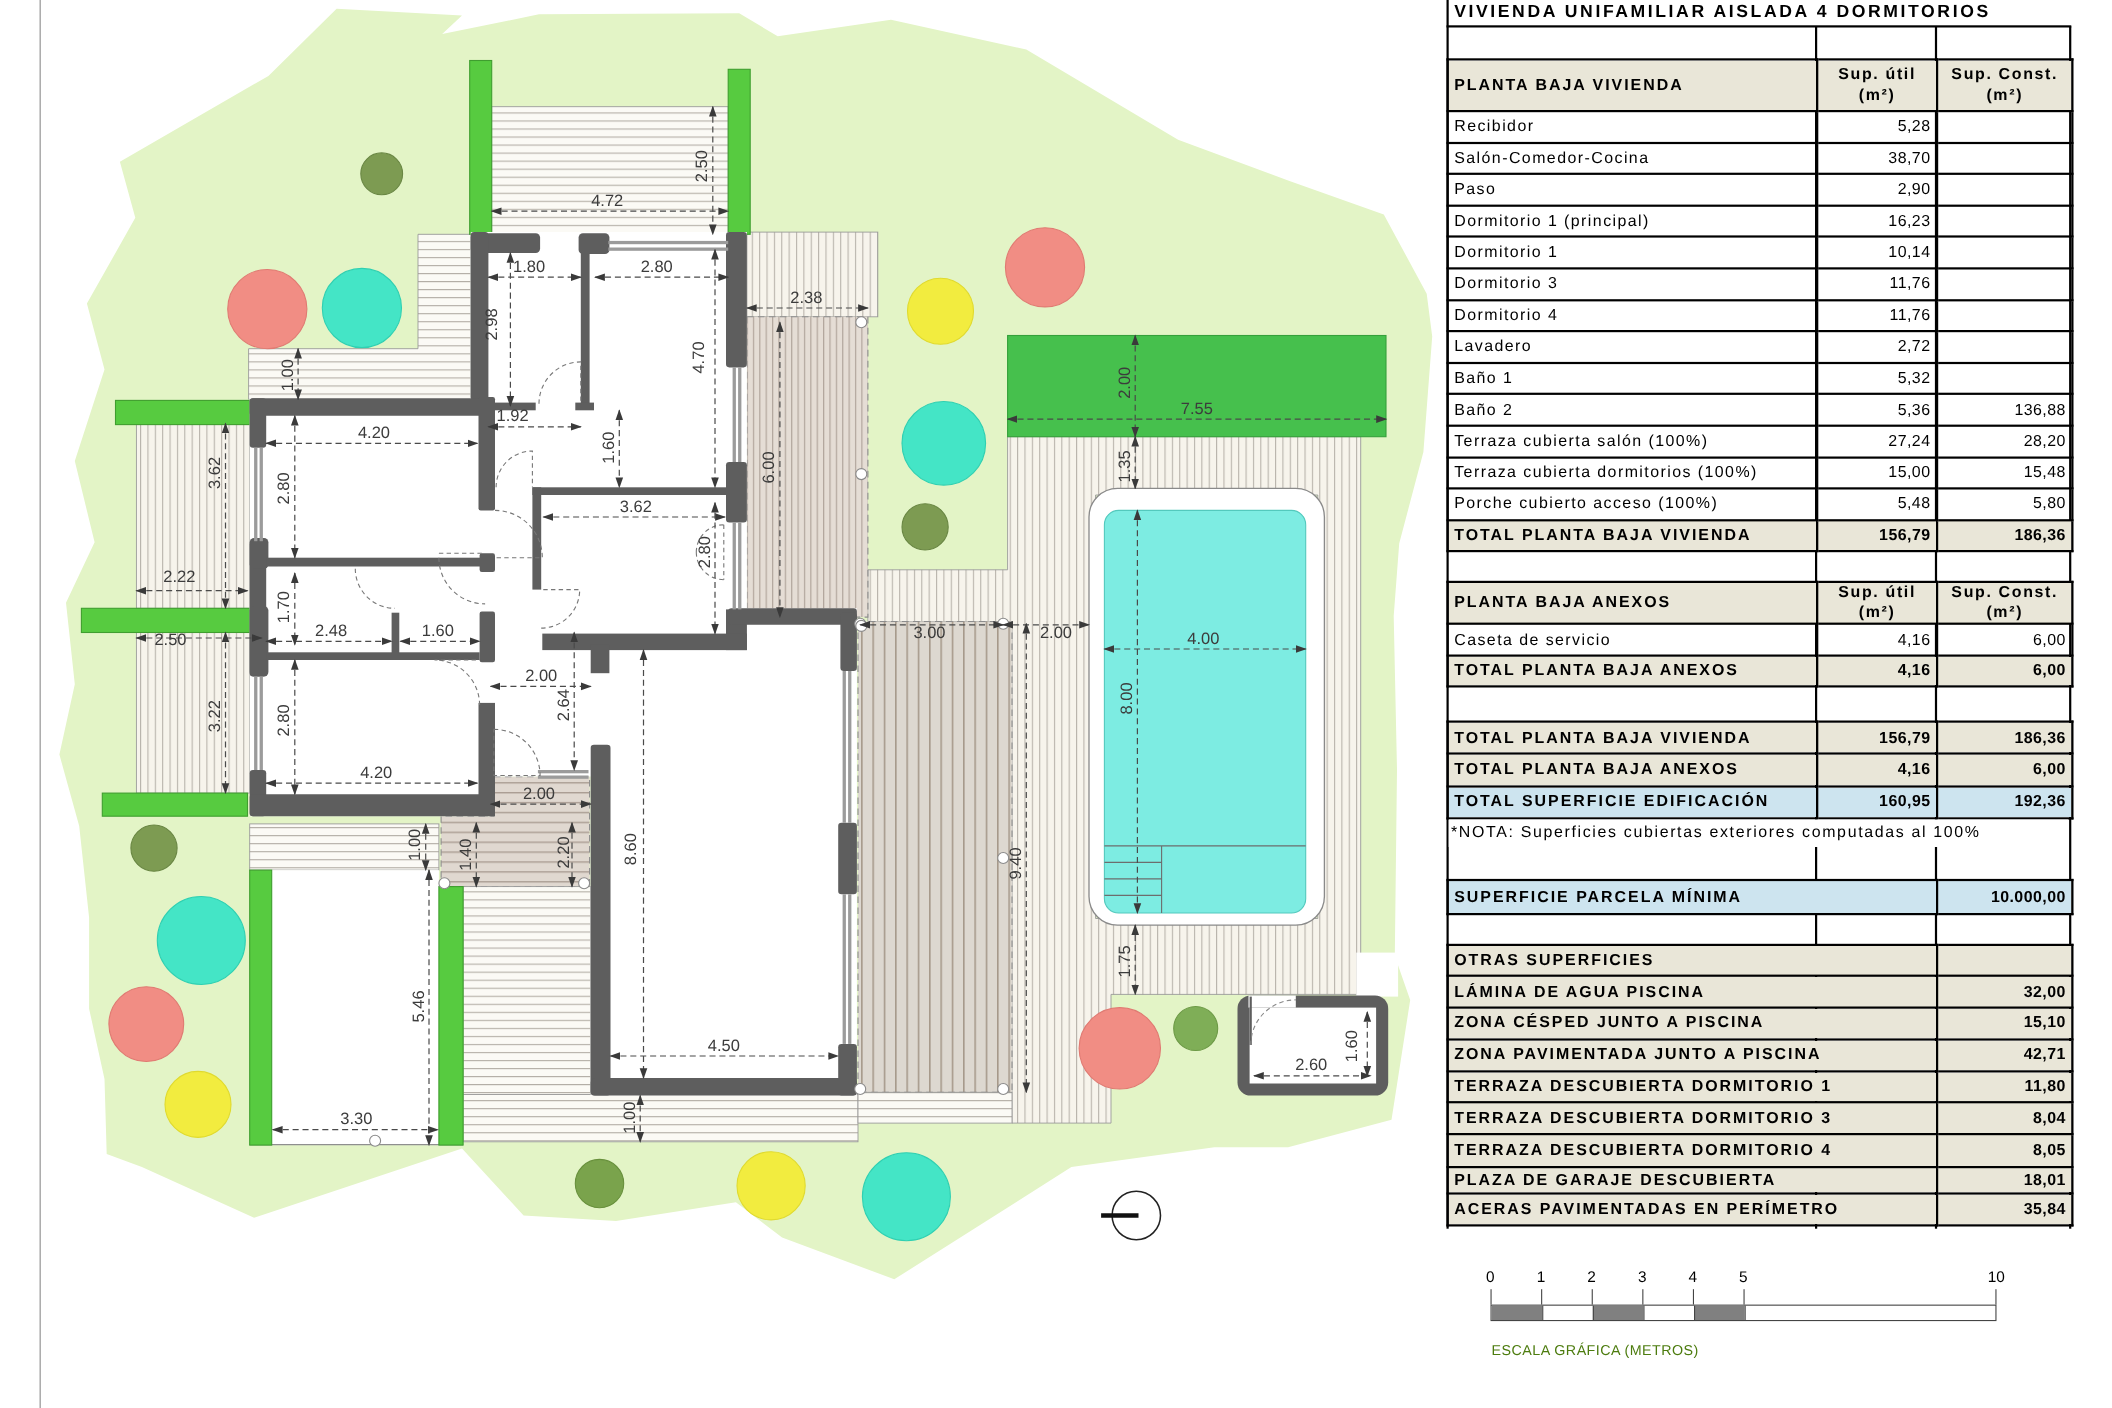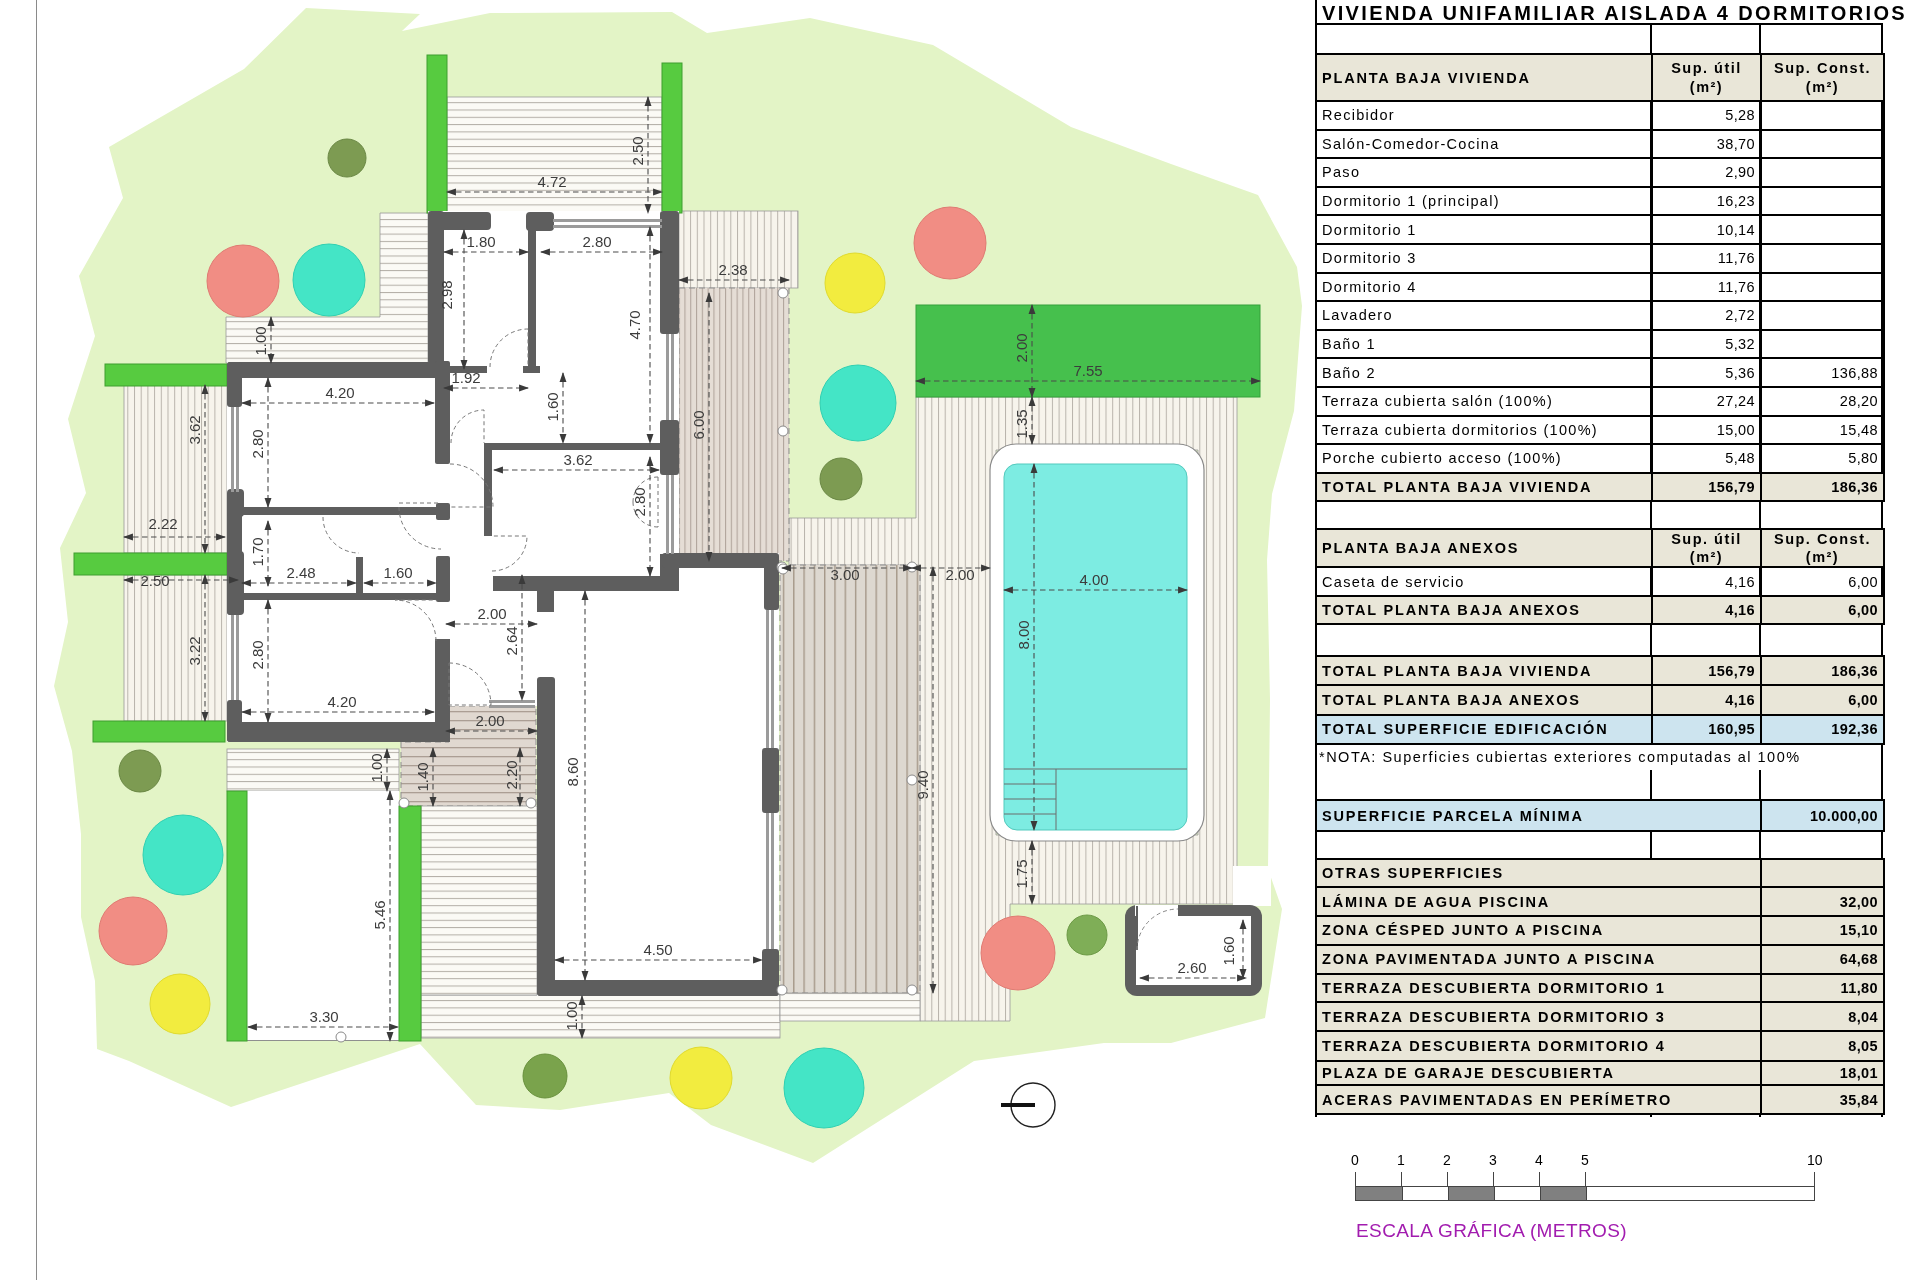--- a/index.html
+++ b/index.html
@@ -383,21 +383,21 @@
   .pt .lbl{padding-left:5px;text-align:left;letter-spacing:1.3px;}
   .pt .num{padding-right:5px;text-align:right;}
   .pt .hd{background:#e9e6d8;font-weight:bold;letter-spacing:1.5px;}
   .pt td.lbl.hd,.pt td.lbl.beige,.pt td.lbl.blue{letter-spacing:1.8px;}
   .beige{background:#e9e6d8;font-weight:bold;}
   .blue{background:#cde4ef;font-weight:bold;}
   .c3{border-top:1px solid #b3b3b3;border-bottom:1px solid #b3b3b3;}
   .vline{position:absolute;width:1.5px;background:#000;}
 </style>
 
-<div class="tt" style="left:1322px;top:2px;font-size:20px;font-weight:bold;letter-spacing:2.35px;">VIVIENDA UNIFAMILIAR AISLADA 4 DORMITORIOS</div>
+<div class="tt" style="left:1322px;top:2px;font-size:16px;font-weight:bold;letter-spacing:2.35px;">VIVIENDA UNIFAMILIAR AISLADA 4 DORMITORIOS</div>
 <div style="position:absolute;left:1315px;top:23px;width:568px;height:2px;background:#000;"></div>
 
 <div class="vline" style="left:1315px;top:0px;height:1117px;"></div>
 <div class="vline" style="left:1650px;top:24px;height:1093px;"></div>
 <div class="vline" style="left:1759px;top:24px;height:1093px;"></div>
 <div class="vline" style="left:1881px;top:24px;height:1093px;"></div>
 
 <table class="pt" style="left:1315px;top:53px;width:568px;">
 <colgroup>
       <col style="width:336px">
@@ -562,21 +562,21 @@
 <tr style="height:28.8px;">
         <td class="lbl beige">LÁMINA DE AGUA PISCINA</td>
         <td class="num beige">32,00</td>
       </tr>
 <tr style="height:28.8px;">
         <td class="lbl beige">ZONA CÉSPED JUNTO A PISCINA</td>
         <td class="num beige">15,10</td>
       </tr>
 <tr style="height:28.8px;">
         <td class="lbl beige">ZONA PAVIMENTADA JUNTO A PISCINA</td>
-        <td class="num beige">64,68</td>
+        <td class="num beige">42,71</td>
       </tr>
 <tr style="height:28.8px;">
         <td class="lbl beige">TERRAZA DESCUBIERTA DORMITORIO 1</td>
         <td class="num beige">11,80</td>
       </tr>
 <tr style="height:28.8px;">
         <td class="lbl beige">TERRAZA DESCUBIERTA DORMITORIO 3</td>
         <td class="num beige">8,04</td>
       </tr>
 <tr style="height:30px;">
@@ -613,13 +613,13 @@
 <div style="position:absolute;left:1814px;top:1172px;width:1px;height:14px;background:#444;"></div>
 
 <div class="tt" style="left:1351px;top:1152px;font-size:14px;">0</div>
 <div class="tt" style="left:1397px;top:1152px;font-size:14px;">1</div>
 <div class="tt" style="left:1443px;top:1152px;font-size:14px;">2</div>
 <div class="tt" style="left:1489px;top:1152px;font-size:14px;">3</div>
 <div class="tt" style="left:1535px;top:1152px;font-size:14px;">4</div>
 <div class="tt" style="left:1581px;top:1152px;font-size:14px;">5</div>
 <div class="tt" style="left:1807px;top:1152px;font-size:14px;">10</div>
 
-<div class="tt" style="left:1356px;top:1220px;font-size:19px;letter-spacing:0.4px;color:#a21caf;">ESCALA GRÁFICA (METROS)</div>
+<div class="tt" style="left:1356px;top:1220px;font-size:13px;letter-spacing:0.4px;color:#4d7c0f;">ESCALA GRÁFICA (METROS)</div>
 
 </body></html>

